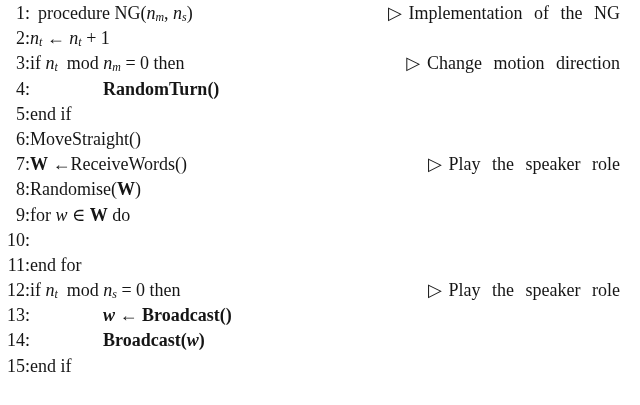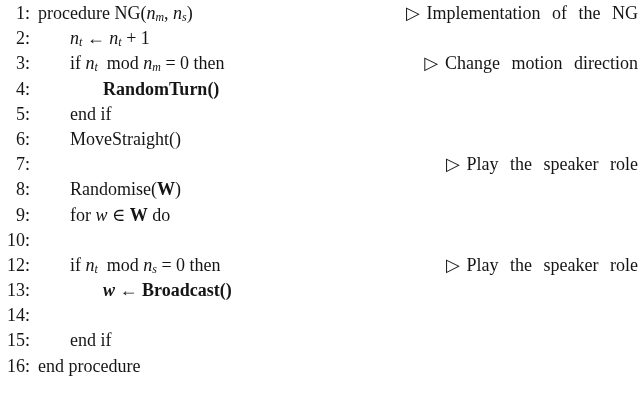--- a/index.html
+++ b/index.html
@@ -21,52 +21,52 @@
     line-height: 25.2px;
     white-space: pre;
   }
   .num {
     flex: 0 0 30px;
     min-width: 30px;
     text-align: right;
   }
   .code { display: inline-block; }
   .ind-0 { margin-left: 8px; }
-  .ind-1 { margin-left: 40px; }
+  .ind-1 { }
   .ind-2 { margin-left: 73px; font-weight: bold; }
   .s-kw { font-weight: 400; }
   .s-v  { font-style: italic; }
   .s-b  { font-weight: 700; }
   .s-t  { }
   .s-sub {
     font-style: italic;
     font-size: 0.66em;
     vertical-align: -0.2em;
     letter-spacing: 0;
   }
   .comment {
     margin-left: auto;
-    padding-right: 2px;
+    padding-right: 20px;
     word-spacing: 7px;
     white-space: pre;
   }
   .comment .marker { margin-right: 0.38em; }
 </style>
 </head>
 <body>
 
 <div class="page">
     <div class="algo-line"><span class="num">1:</span><span class="code ind-0"><span class="s-kw">procedure </span><span class="s-t">NG(</span><span class="s-v">n</span><span class="s-sub">m</span><span class="s-t">, </span><span class="s-v">n</span><span class="s-sub">s</span><span class="s-t">)</span></span><span class="comment"><span class="marker">▷</span><span>Implementation of the NG</span></span></div>
     <div class="algo-line"><span class="num">2:</span><span class="code ind-1"><span class="s-v">n</span><span class="s-sub">t</span><span class="s-t"> ← </span><span class="s-v">n</span><span class="s-sub">t</span><span class="s-t"> + 1</span></span></div>
     <div class="algo-line"><span class="num">3:</span><span class="code ind-1"><span class="s-kw">if </span><span class="s-v">n</span><span class="s-sub">t</span><span class="s-t">  mod </span><span class="s-v">n</span><span class="s-sub">m</span><span class="s-t"> = 0 </span><span class="s-kw">then</span></span><span class="comment"><span class="marker">▷</span><span>Change motion direction</span></span></div>
     <div class="algo-line"><span class="num">4:</span><span class="code ind-2"><span class="s-t">RandomTurn()</span></span></div>
     <div class="algo-line"><span class="num">5:</span><span class="code ind-1"><span class="s-kw">end if</span></span></div>
     <div class="algo-line"><span class="num">6:</span><span class="code ind-1"><span class="s-t">MoveStraight()</span></span></div>
-    <div class="algo-line"><span class="num">7:</span><span class="comment"><span class="marker">▷</span><span>Play the speaker role</span></span></div>
+    <div class="algo-line"><span class="num">7:</span><span class="code ind-1"><span class="s-b">W</span><span class="s-t"> ←ReceiveWords()</span></span><span class="comment"><span class="marker">▷</span><span>Play the speaker role</span></span></div>
     <div class="algo-line"><span class="num">8:</span><span class="code ind-1"><span class="s-t">Randomise(</span><span class="s-b">W</span><span class="s-t">)</span></span></div>
     <div class="algo-line"><span class="num">9:</span><span class="code ind-1"><span class="s-kw">for </span><span class="s-v">w</span><span class="s-t"> ∈ </span><span class="s-b">W</span><span class="s-kw"> do</span></span></div>
     <div class="algo-line"><span class="num">10:</span></div>
+    <div class="algo-line"><span class="num">11:</span><span class="code ind-1"><span class="s-kw">end for</span></span></div>
     <div class="algo-line"><span class="num">12:</span><span class="code ind-1"><span class="s-kw">if </span><span class="s-v">n</span><span class="s-sub">t</span><span class="s-t">  mod </span><span class="s-v">n</span><span class="s-sub">s</span><span class="s-t"> = 0 </span><span class="s-kw">then</span></span><span class="comment"><span class="marker">▷</span><span>Play the speaker role</span></span></div>
     <div class="algo-line"><span class="num">13:</span><span class="code ind-2"><span class="s-v">w</span><span class="s-t"> ← Broadcast()</span></span></div>
-    <div class="algo-line"><span class="num">14:</span></div>
+    <div class="algo-line"><span class="num">14:</span><span class="code ind-2"><span class="s-t">Broadcast(</span><span class="s-v">w</span><span class="s-t">)</span></span></div>
     <div class="algo-line"><span class="num">15:</span><span class="code ind-1"><span class="s-kw">end if</span></span></div>
-    <div class="algo-line"><span class="num">16:</span><span class="code ind-0"><span class="s-kw">end procedure</span></span></div>
   </div>
 
 </body></html>

